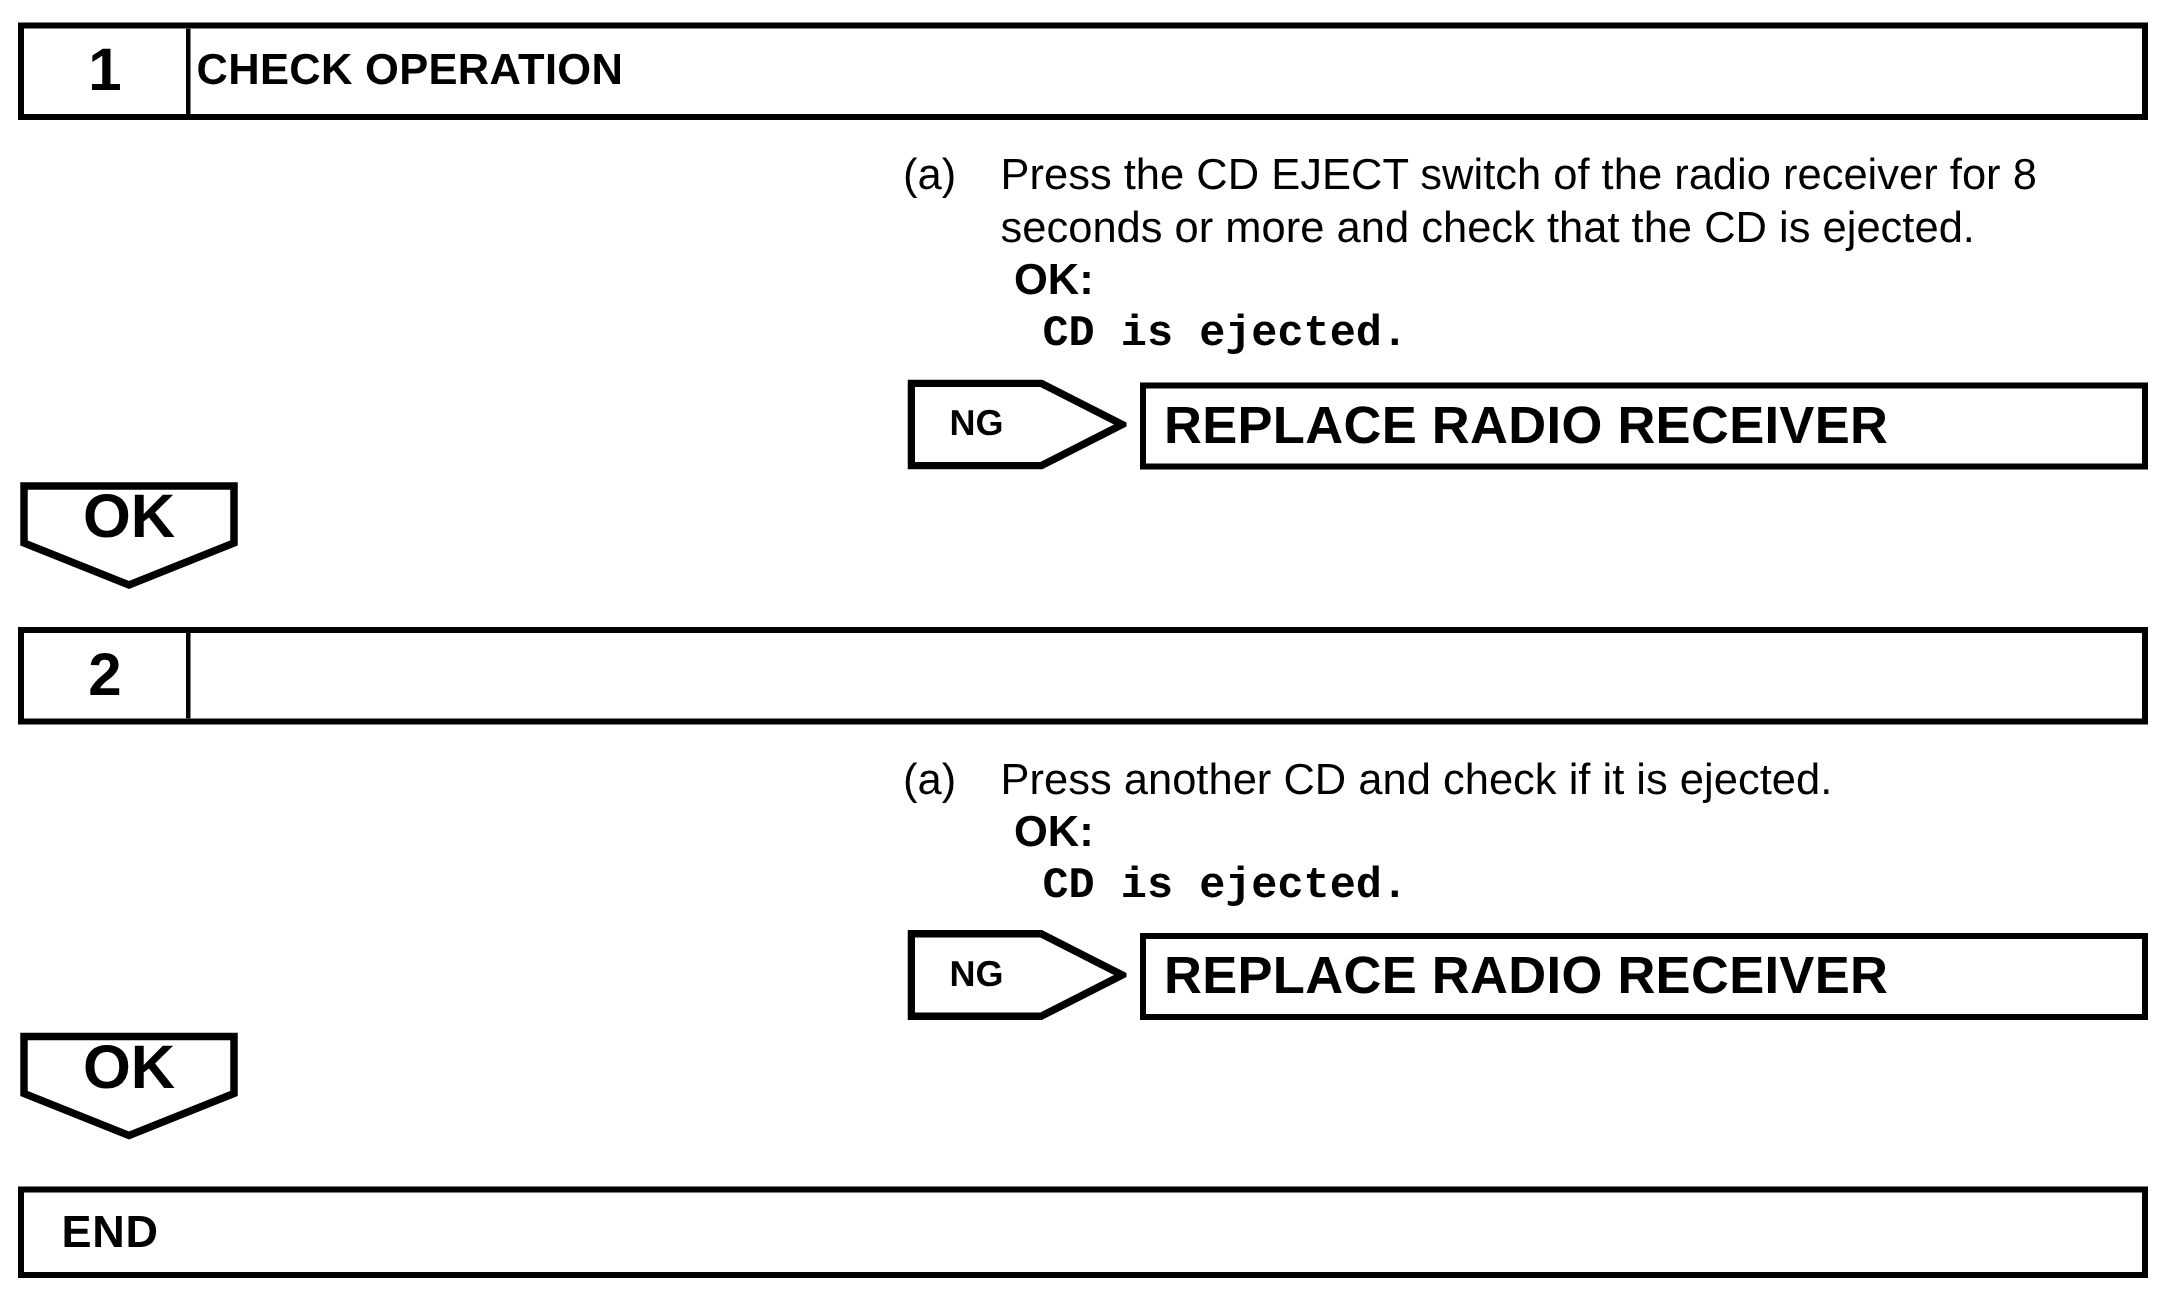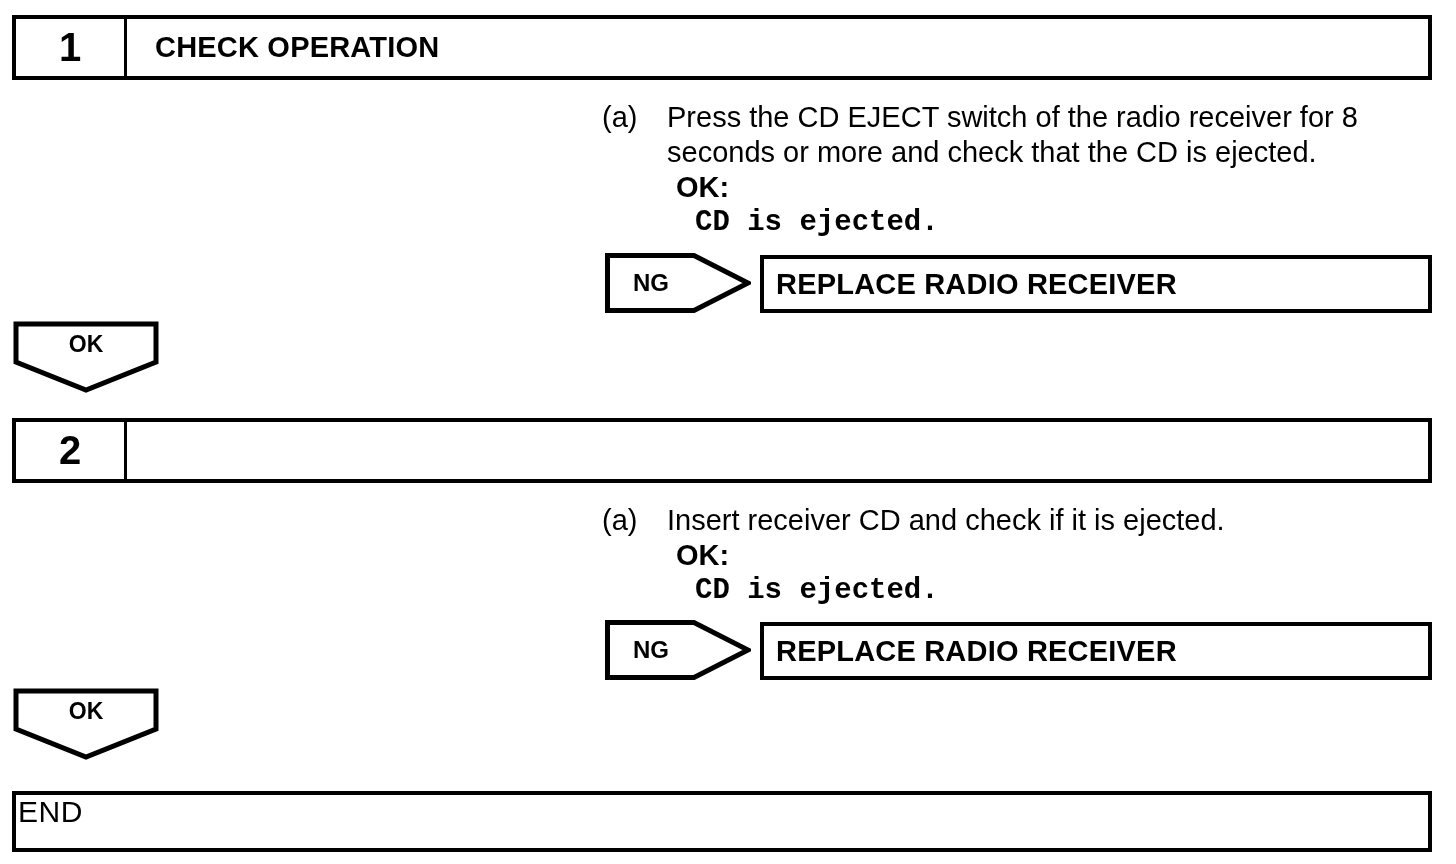--- a/index.html
+++ b/index.html
@@ -32,21 +32,21 @@
     display: flex;
     align-items: center;
     justify-content: center;
     font-size: 40px;
     font-weight: bold;
   }
   .step-title {
     flex: 1;
     display: flex;
     align-items: center;
-    padding-left: 28px;
+    padding-left: 4px;
     font-size: 29px;
     font-weight: bold;
     letter-spacing: 0.2px;
   }
 
   
   .instr {
     position: absolute;
     left: 602px;
     font-size: 29px;
@@ -70,45 +70,45 @@
     font-size: 24px; font-weight: bold;
   }
   .result-box {
     position: absolute;
     left: 155px; top: 2px;
     width: 672px; height: 58px;
     border: 4px solid #000;
     background: #fff;
     display: flex; align-items: center;
     padding-left: 12px;
-    font-size: 29px; font-weight: bold;
+    font-size: 35px; font-weight: bold;
     letter-spacing: 0.2px;
   }
 
   
   .ok-shape { position: absolute; left: 13px; width: 146px; height: 72px; }
   .ok-shape svg { display: block; }
   .ok-text {
     position: absolute;
     left: 0; top: 3px;
     width: 146px; height: 40px;
     display: flex; align-items: center; justify-content: center;
-    font-size: 23px; font-weight: bold;
+    font-size: 41px; font-weight: bold;
   }
 
   
   .end-box {
     position: absolute;
     left: 12px; top: 791px;
     width: 1420px; height: 61px;
     border: 4px solid #000;
     background: #fff;
-    display: flex; 
-    padding-left: 2px;
-    font-size: 30px; font-weight: normal;
+    display: flex; align-items: center;
+    padding-left: 25px;
+    font-size: 30px; font-weight: bold;
     letter-spacing: 0.5px;
   }
 
   
   #step1-header { top: 15px; }
   #instr1       { top: 100px; }
   #ng1          { top: 253px; }
   #ok1          { top: 321px; }
   #step2-header { top: 418px; }
   #instr2       { top: 503px; }
@@ -153,21 +153,21 @@
     <span class="ok-text">OK</span>
   </div>
 
   <div class="step-header" id="step2-header">
     <div class="step-num">2</div>
   </div>
 
   <div class="instr" id="instr2">
     <div class="substep">
       <span class="sub-label">(a)</span>
-      <span class="sub-text">Insert receiver CD and check if it is ejected.</span>
+      <span class="sub-text">Press another CD and check if it is ejected.</span>
     </div>
     <div class="ok-label">OK:</div>
     <div class="ok-cond">CD is ejected.</div>
   </div>
 
   <div class="ng-row" id="ng2">
     <div class="ng-shape">
       <svg width="146" height="60" viewBox="0 0 146 60" aria-hidden="true">
         <polygon points="2.5,2.5 89,2.5 143,30 89,57.5 2.5,57.5" fill="#ffffff" stroke="#000000" stroke-width="5"></polygon>
       </svg>

